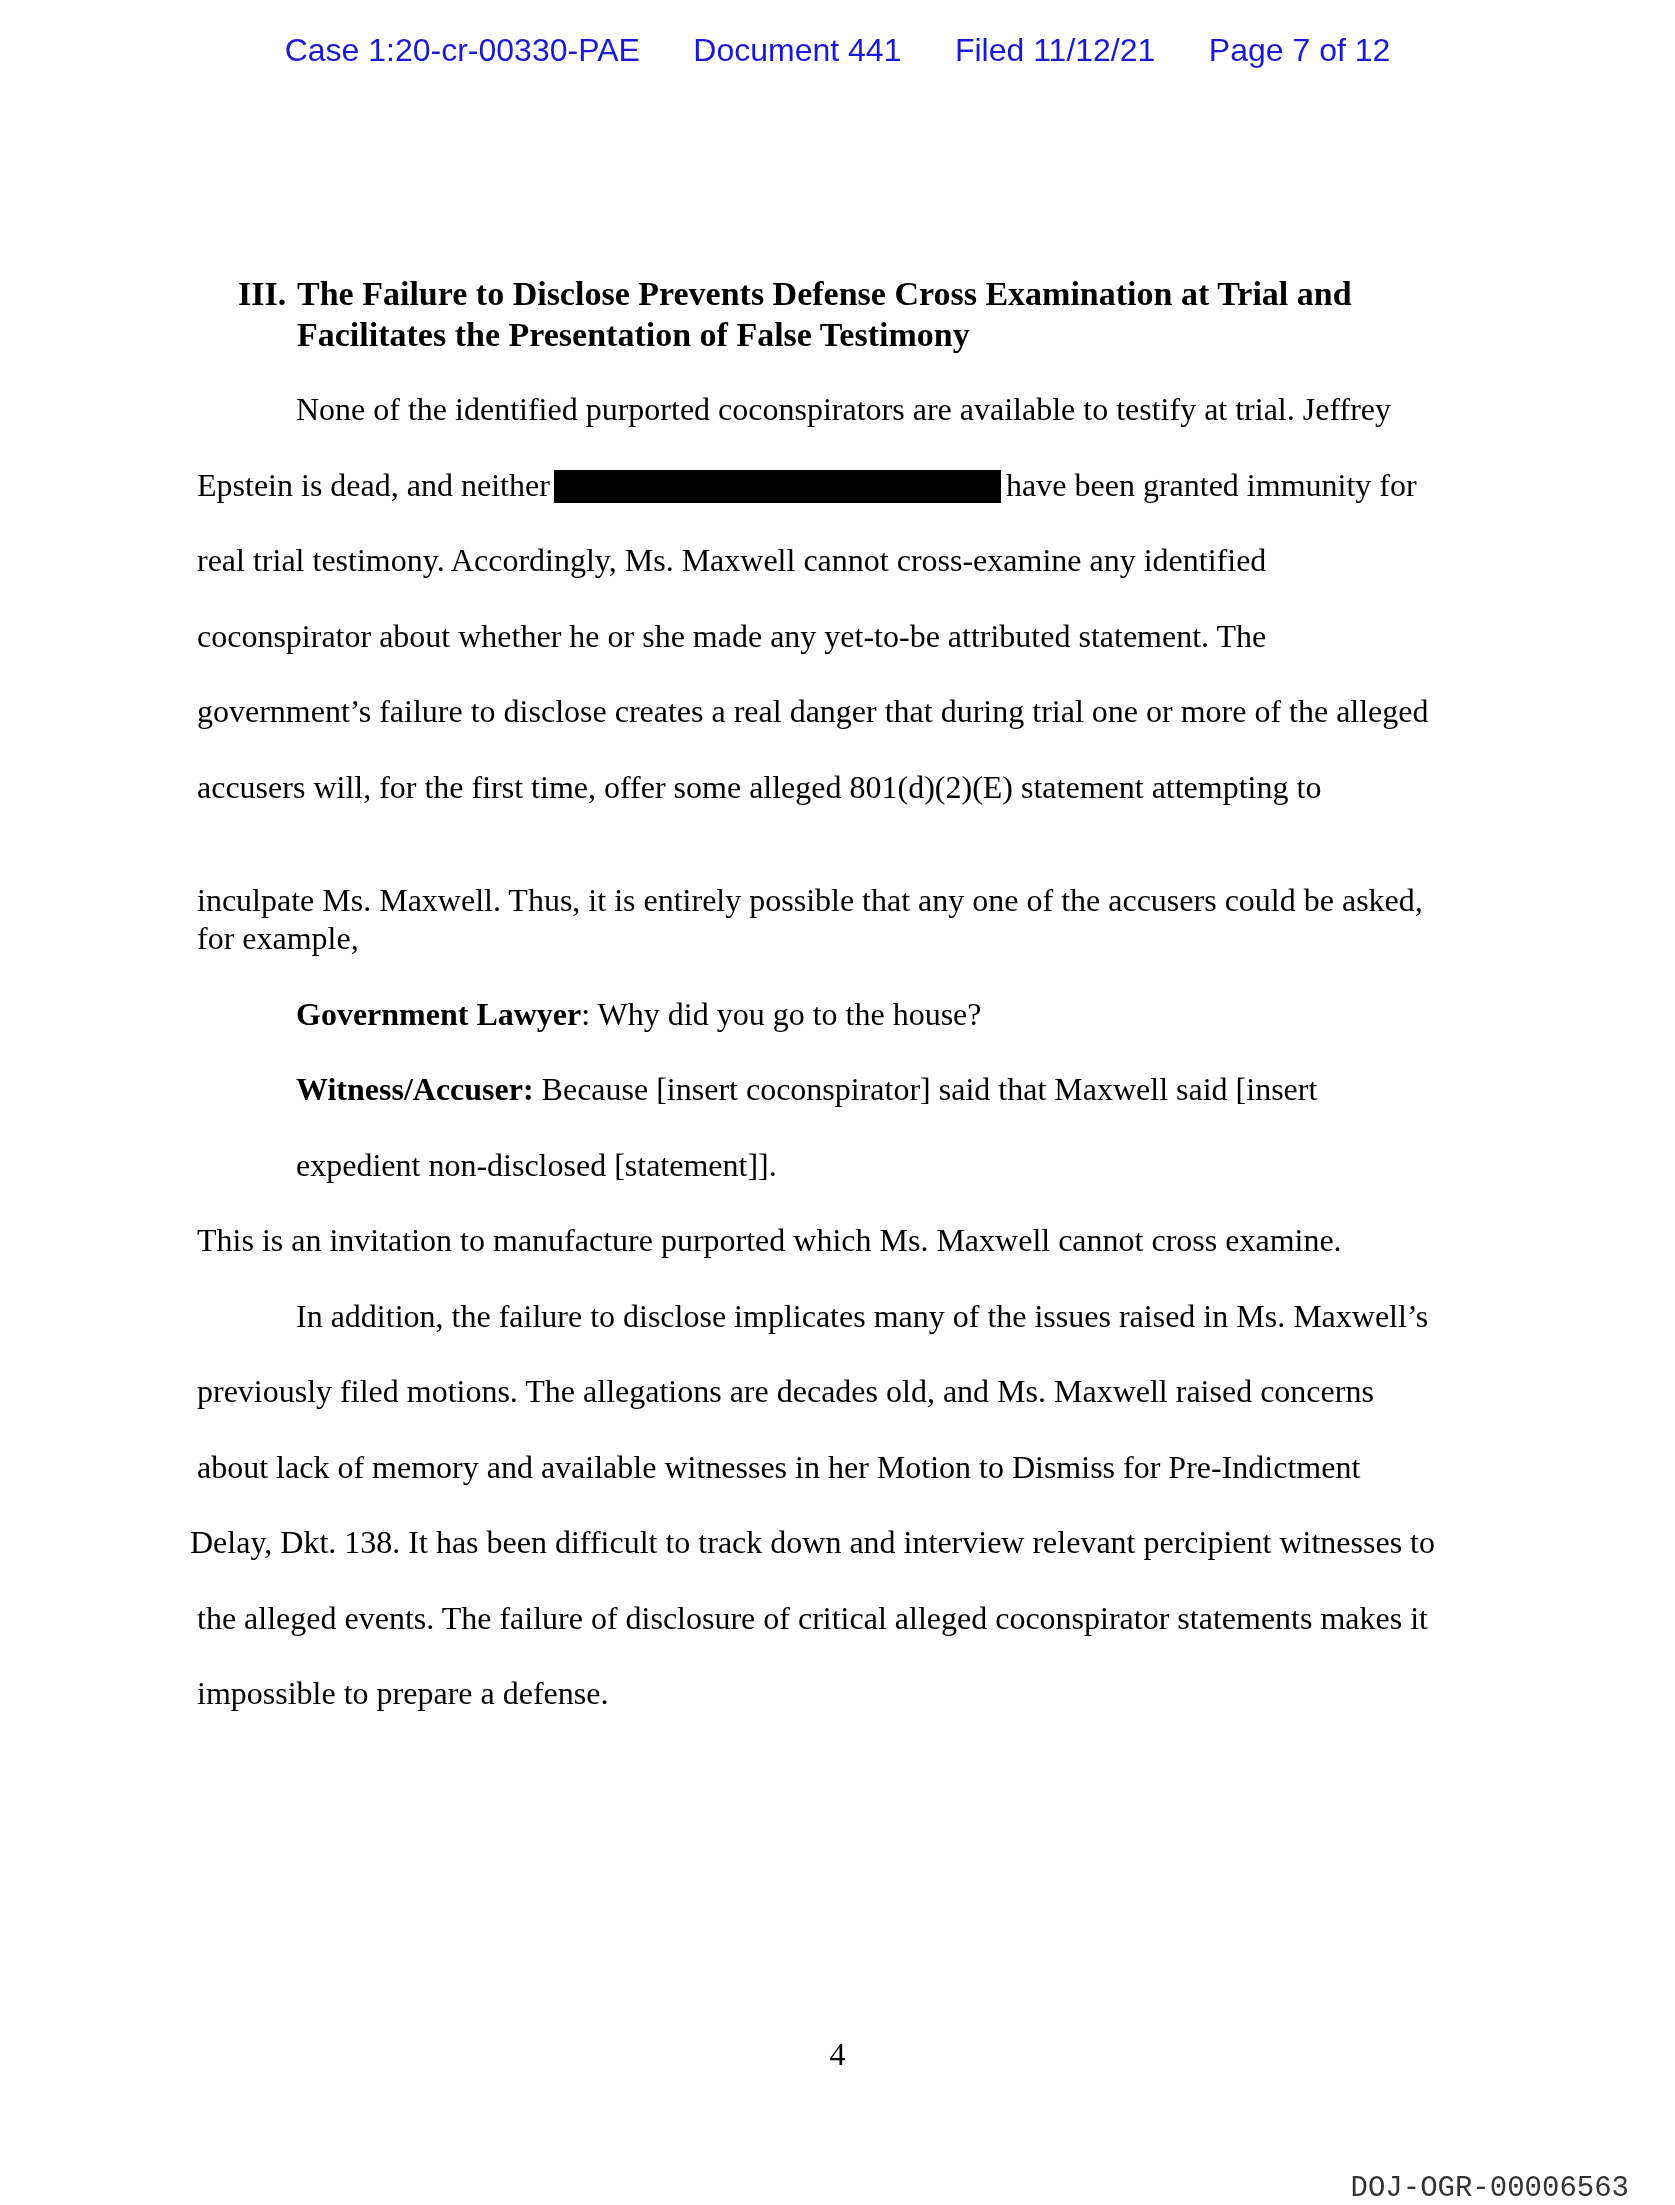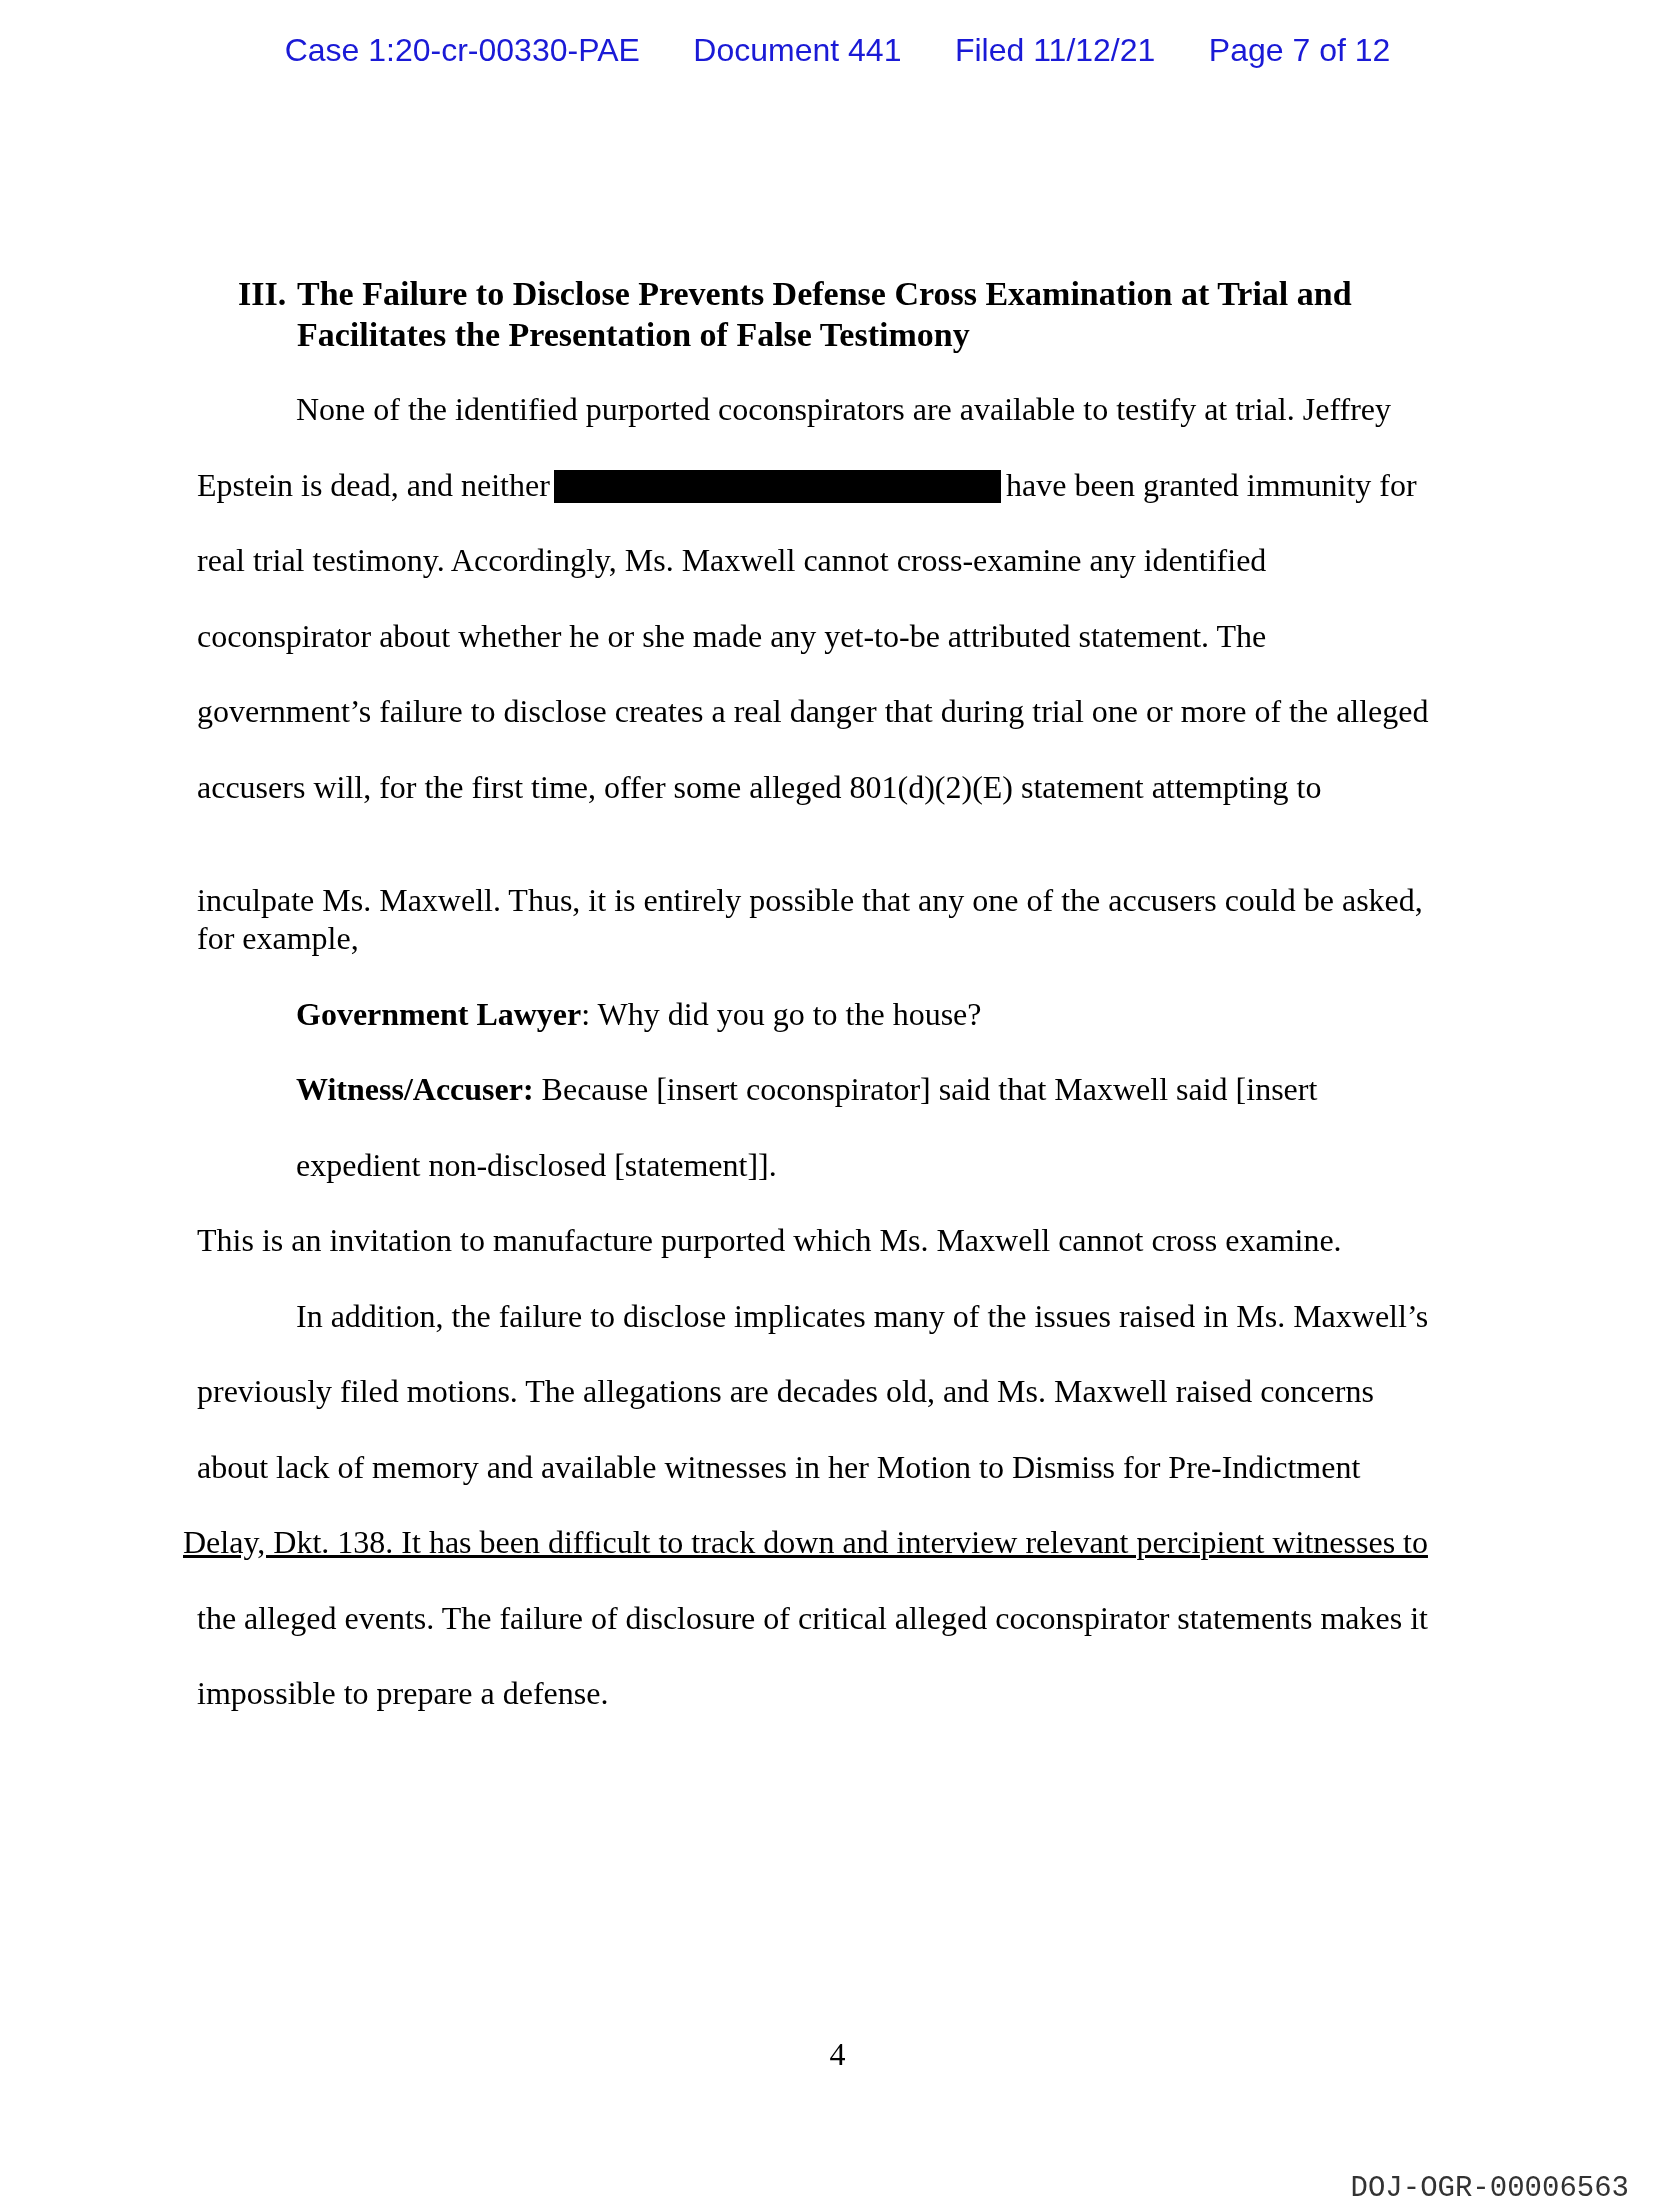--- a/index.html
+++ b/index.html
@@ -52,19 +52,19 @@
 <div class="line serif" style="left:296px; top:1070px;">
   <span class="b">Witness/Accuser:</span><span> Because [insert coconspirator] said that Maxwell said [insert</span>
 </div>
 <div class="line serif" style="left:296px; top:1146px;">expedient non-disclosed [statement]].</div>
 
 <div class="line serif" style="left:197px; top:1221px;">This is an invitation to manufacture purported which Ms. Maxwell cannot cross examine.</div>
 
 <div class="line serif" style="left:296px; top:1297px;">In addition, the failure to disclose implicates many of the issues raised in Ms. Maxwell’s</div>
 <div class="line serif" style="left:197px; top:1372px;">previously filed motions. The allegations are decades old, and Ms. Maxwell raised concerns</div>
 <div class="line serif" style="left:197px; top:1448px;">about lack of memory and available witnesses in her Motion to Dismiss for Pre-Indictment</div>
-<div class="line serif" style="left:183px; top:1523px;text-decoration:underline;">Delay, Dkt. 138. It has been difficult to track down and interview relevant percipient witnesses to</div>
+<div class="line serif" style="left:190px; top:1523px;">Delay, Dkt. 138. It has been difficult to track down and interview relevant percipient witnesses to</div>
 <div class="line serif" style="left:197px; top:1599px;">the alleged events. The failure of disclosure of critical alleged coconspirator statements makes it</div>
 <div class="line serif" style="left:197px; top:1674px;">impossible to prepare a defense.</div>
 
 <div class="pnum serif">4</div>
 <div class="bates">DOJ-OGR-00006563</div>
 
 
 </body></html>

